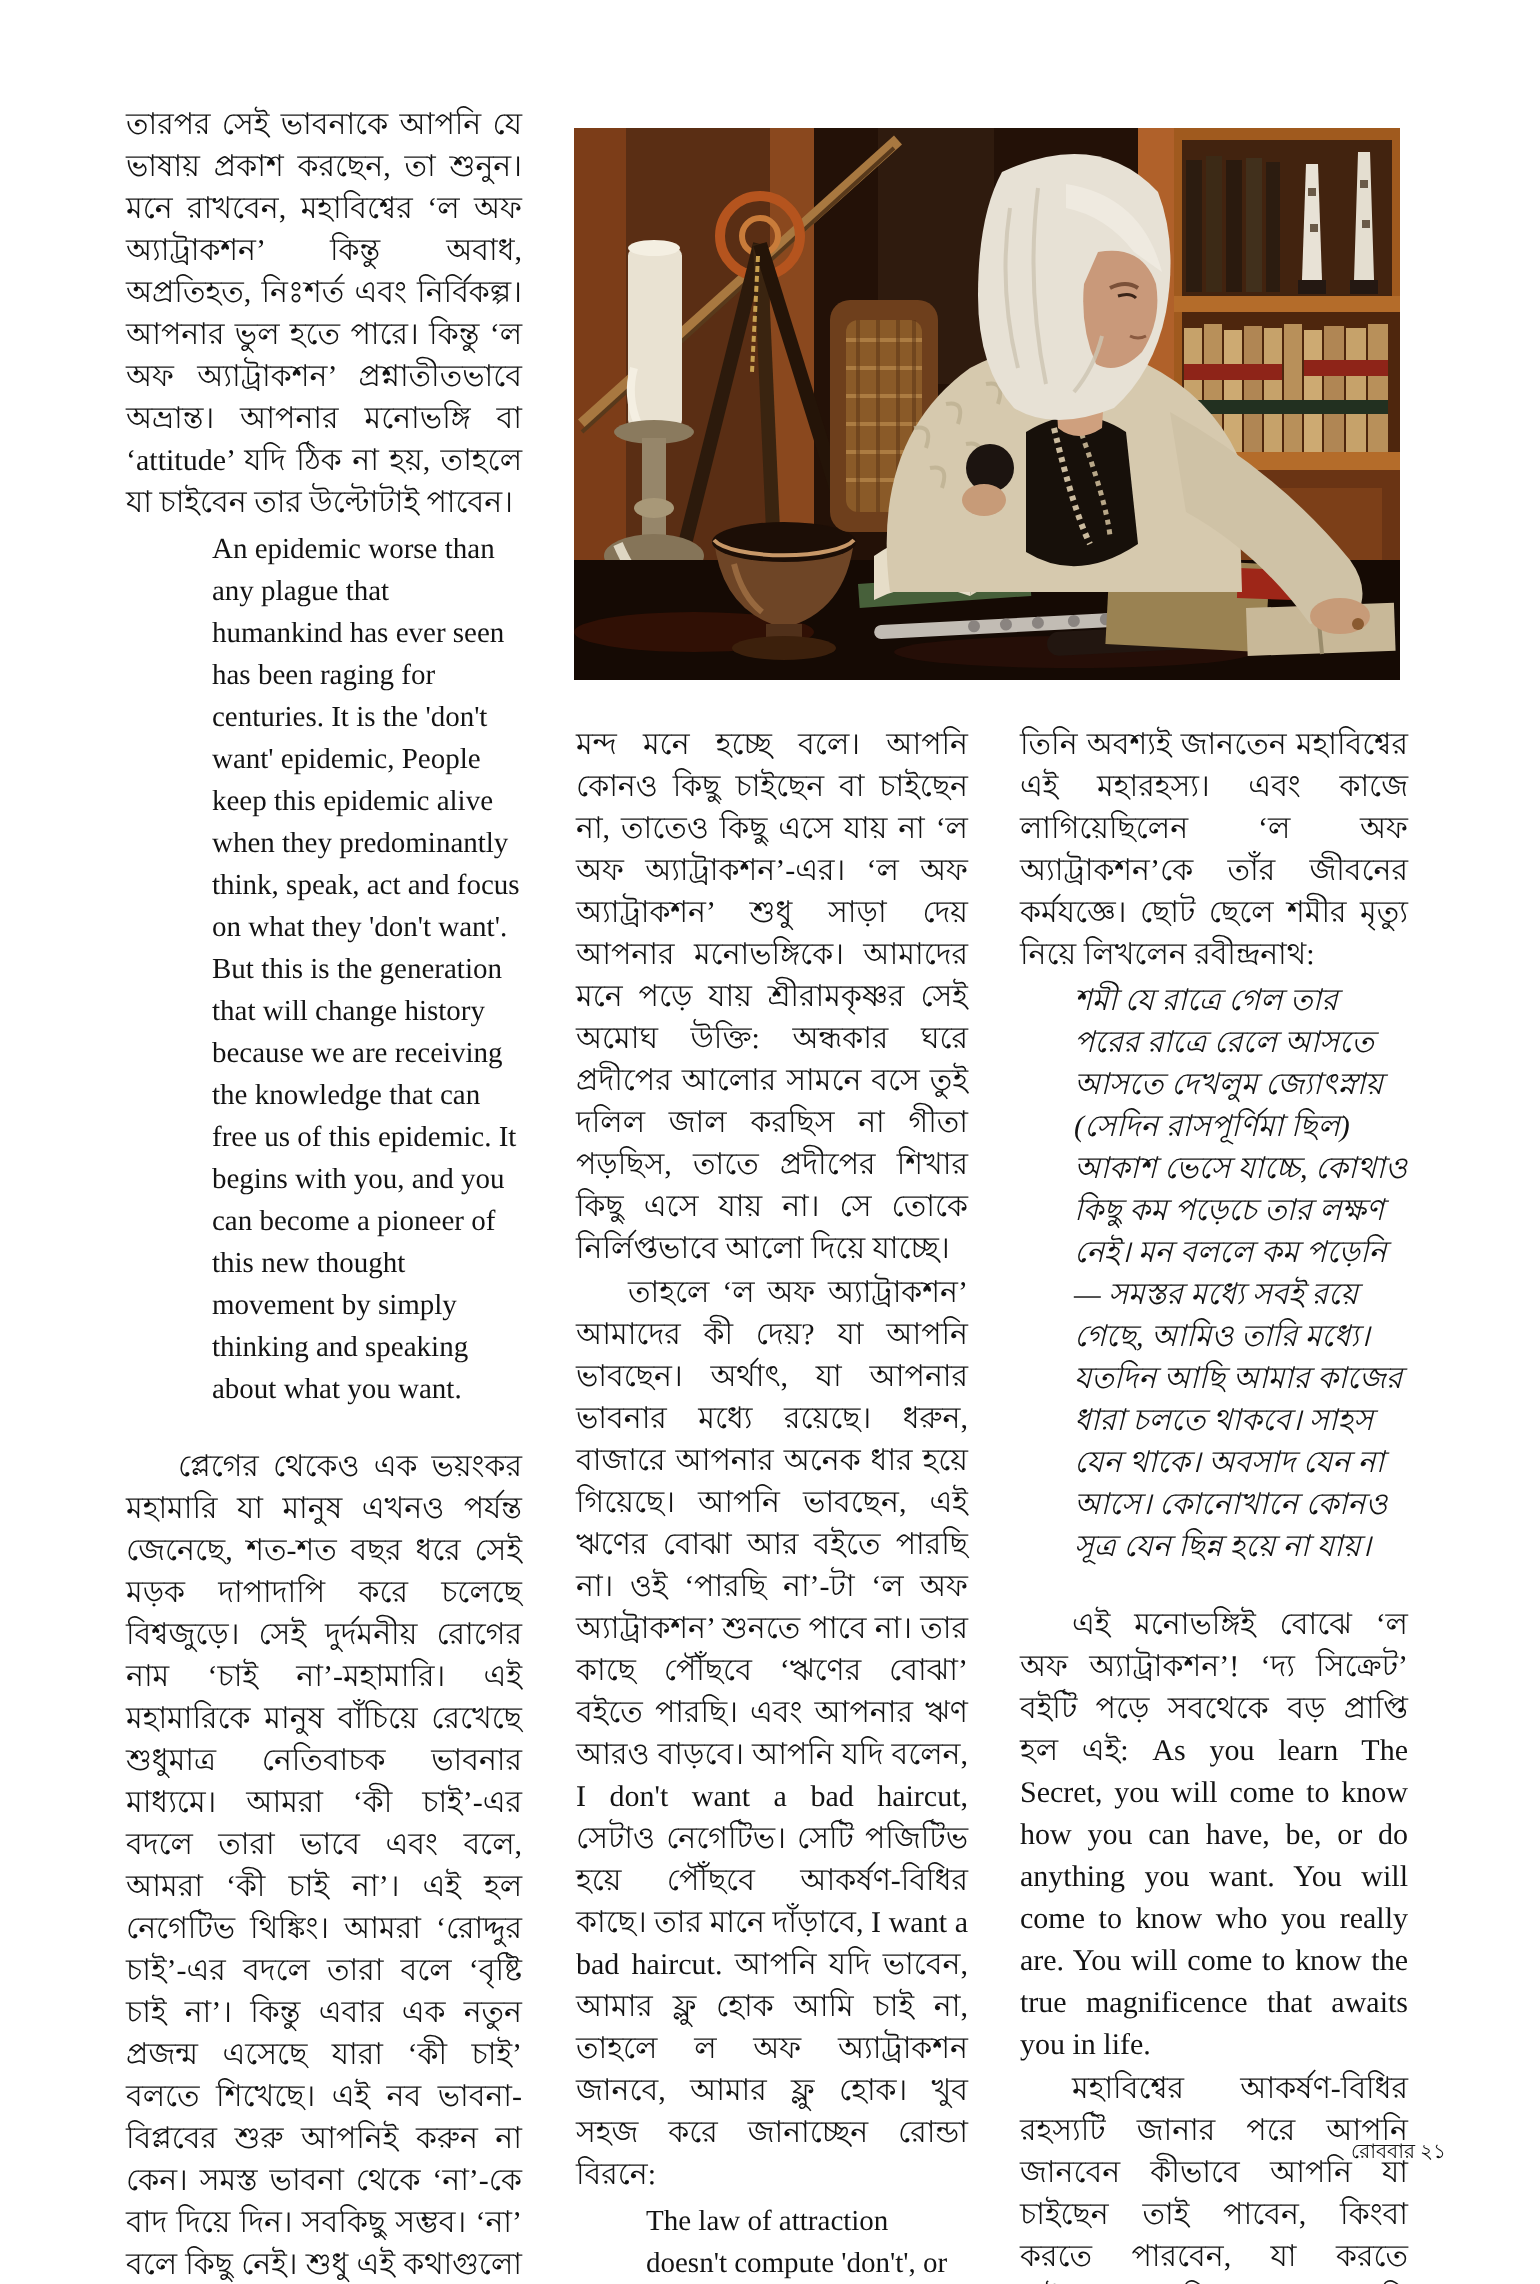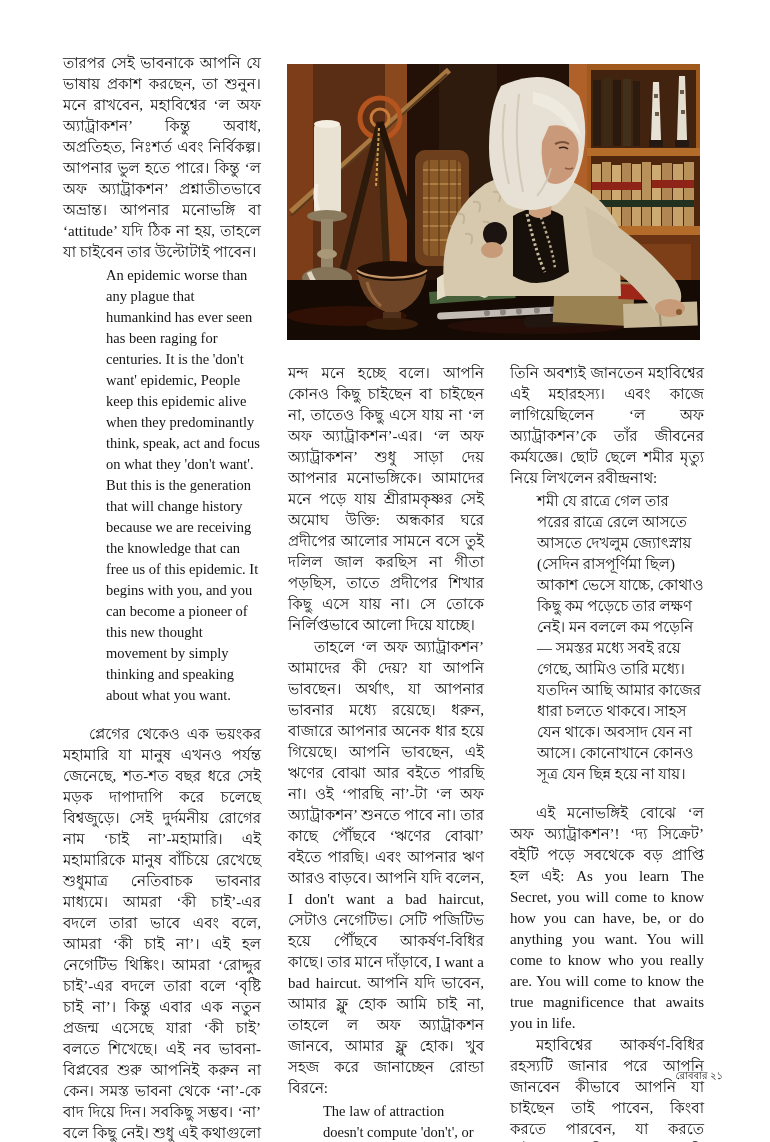--- a/index.html
+++ b/index.html
@@ -11,21 +11,21 @@
   }
   .col{position:absolute;text-align:justify;}
   .col p{margin:1px;font-size:15px;line-height:21px;}
   .col p.indent{text-indent:26px;}
   .col1{left:62px;top:52px;width:200px;}
   .col2{left:287px;top:362px;width:198px;}
   .col3{left:509px;top:362px;width:196px;}
   blockquote{margin:2px 0 4px 0;font-size:14.5px;line-height:21px;text-align:left;}
   .q-en1{margin-left:44px;margin-bottom:18px;}
   .q-en3{margin-left:36px;margin-bottom:16px;}
-  .q-bn{margin-left:28px;margin-bottom:18px;font-size:15px;}
+  .q-bn{margin-left:28px;margin-bottom:18px;font-size:15px;font-style:italic;}
   .photo{
     position:absolute;left:287px;top:64px;width:413px;height:276px;margin:0;
     overflow:hidden;background:#3a2012;
   }
   .photo svg{display:block;width:100%;height:100%;}
   .footer{
     position:absolute;left:527px;top:1068px;width:196px;
     text-align:right;font-size:10px;
   }
 </style>

